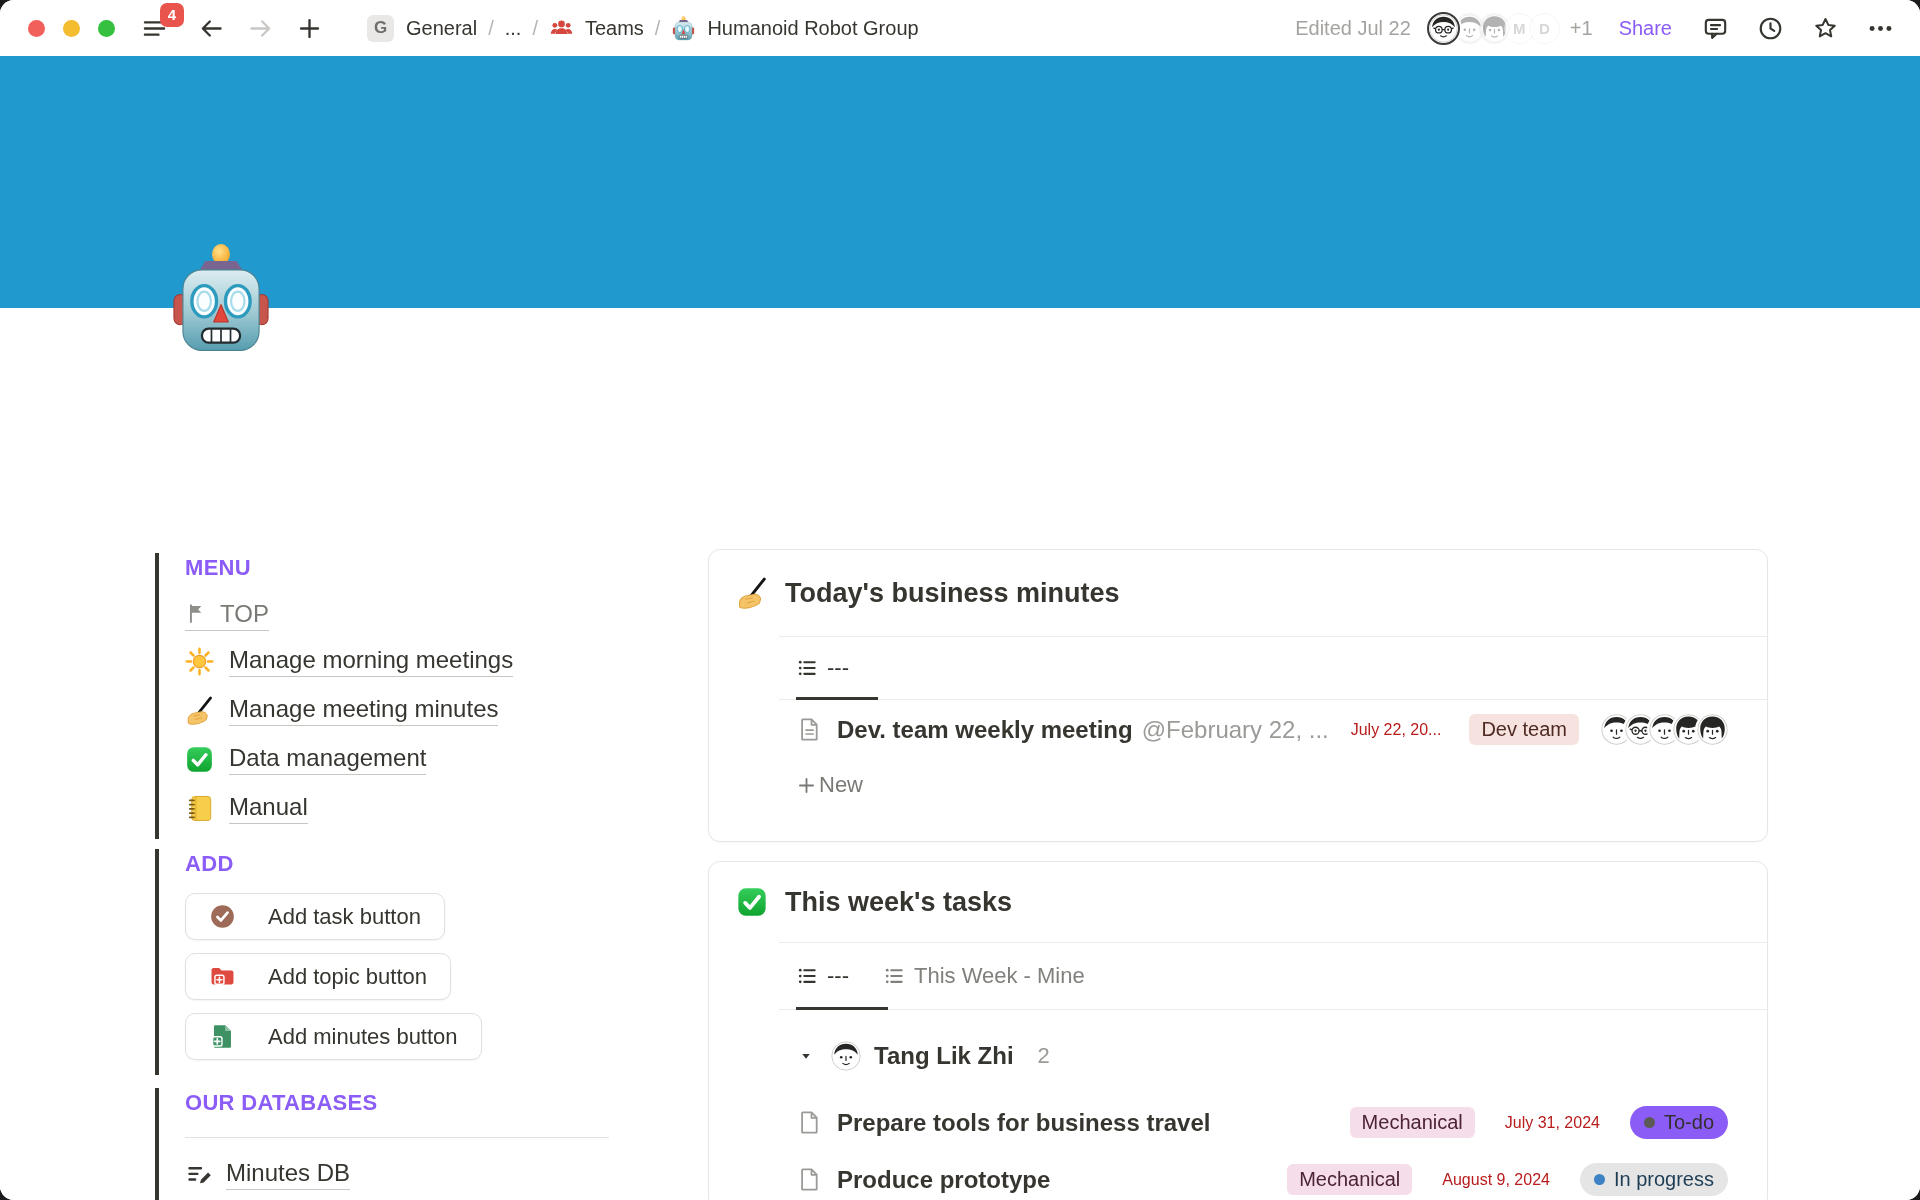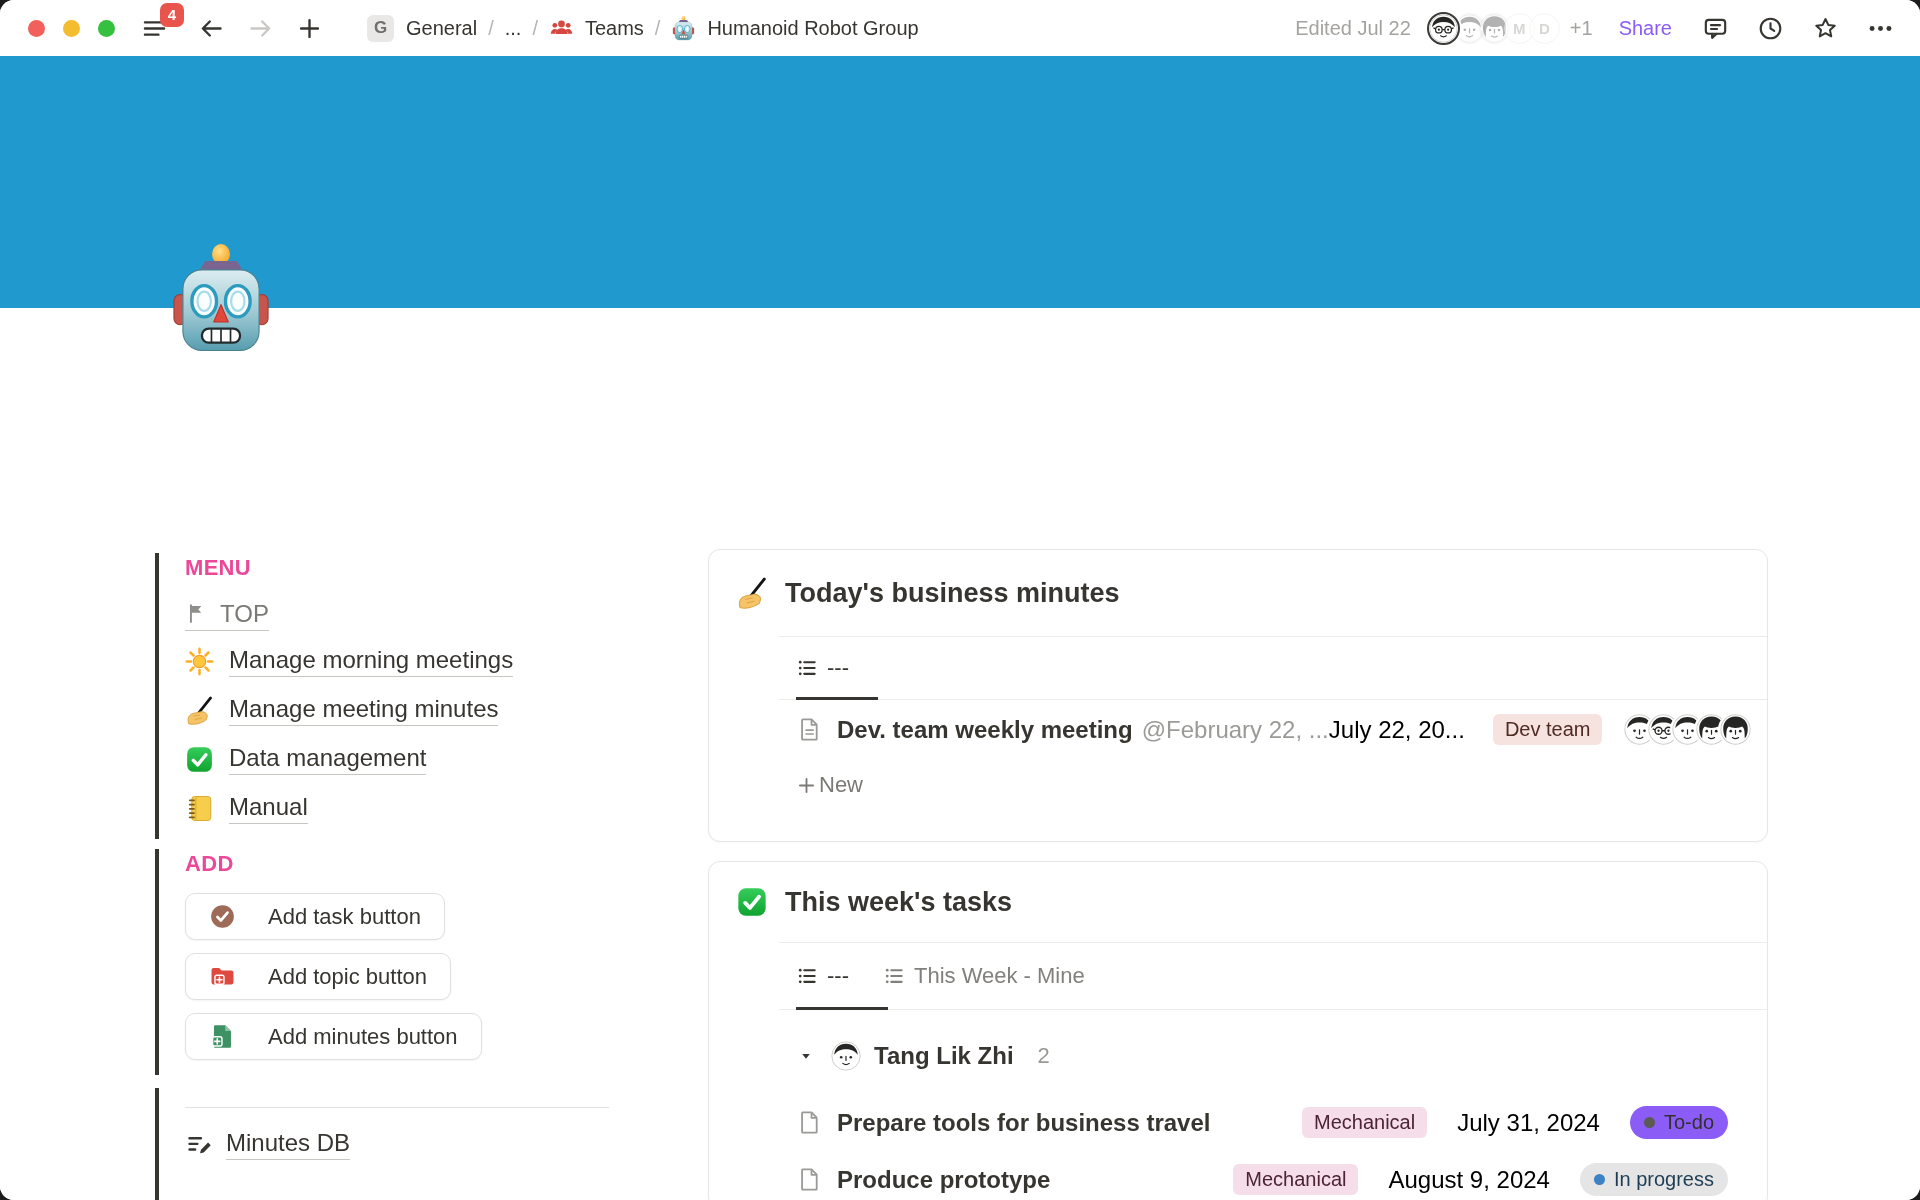--- a/index.html
+++ b/index.html
@@ -41,21 +41,21 @@
 
   
   #cover{position:absolute;left:0;top:56px;width:1920px;height:252px;}
   #page-icon{position:absolute;left:165px;top:238px;width:112px;height:122px;z-index:4;cursor:pointer;}
   #page-title{position:absolute;left:152px;top:430px;font-size:61px;font-weight:700;color:#37352f;letter-spacing:-1.5px;}
 
   
   #content{position:absolute;left:0;top:308px;width:1920px;height:892px;background:#fff;}
 
   .section{position:absolute;left:155px;border-left:4px solid #37352f;padding-left:26px;}
-  .sec-head{font-size:22px;font-weight:700;color:#ec4899;letter-spacing:.3px;line-height:30px;}
+  .sec-head{font-size:22px;font-weight:700;color:#8b5cf6;letter-spacing:.3px;line-height:30px;}
   .menu-row{display:flex;align-items:center;height:49px;}
   .menu-emoji{width:29px;height:29px;margin-right:15px;flex:0 0 auto;}
   .mlink{font-size:24px;font-weight:500;color:#37352f;border-bottom:1.5px solid #c8c6c1;padding-bottom:2px;cursor:pointer;}
   .mlink.gray{color:#7b7975;display:flex;align-items:center;gap:12px;font-weight:400;}
   .flagbox{width:23px;height:23px;}
 
   .addbtn{display:flex;align-items:center;gap:32px;height:47px;padding:0 23px;background:#fff;border:1px solid #e1e0dd;
     border-radius:10px;box-shadow:0 1px 2px rgba(0,0,0,.05);font-size:22px;font-weight:500;color:#37352f;
     margin-bottom:13px;width:max-content;cursor:pointer;}
   .addbtn .bico{width:27px;height:27px;flex:0 0 auto;}
@@ -81,21 +81,21 @@
   .vtab.active{color:#37352f;}
   .vtab.idle{color:#82807c;font-weight:400;}
   .tabline{position:relative;margin-left:70px;height:1px;background:#ecebe9;}
   .activebar{position:absolute;left:17px;top:-2px;height:3px;background:#37352f;}
 
   .lrow{display:flex;align-items:center;padding:0 39px 0 87px;}
   .row-ico{width:27px;height:27px;margin-right:14px;flex:0 0 auto;}
   .rtitle{font-size:24px;font-weight:600;color:#37352f;cursor:pointer;white-space:nowrap;}
   .rsuffix{font-size:24px;color:#9b9a97;font-weight:400;margin-left:9px;white-space:nowrap;}
   .row-right{margin-left:auto;display:flex;align-items:center;}
-  .rdate{font-size:24px;color:#000000;white-space:nowrap;}
+  .rdate{font-size:16px;color:#b91c1c;white-space:nowrap;}
   .tag{font-size:20px;border-radius:6px;padding:4px 12px;white-space:nowrap;cursor:pointer;}
   .tag.red{background:#f6e3df;color:#4e2a22;}
   .tag.pink{background:#f5dee9;color:#4c2337;}
   .pill{display:flex;align-items:center;gap:9px;border-radius:999px;padding:5px 14px;font-size:20px;white-space:nowrap;cursor:pointer;}
   .pill .pdot{width:11px;height:11px;border-radius:50%;}
   .pill.todo{background:#8b5cf6;color:#32302c;}
   .pill.todo .pdot{background:#5c5a56;}
   .pill.inprog{background:#e5e5e5;color:#1d3d55;}
   .pill.inprog .pdot{background:#3c82c4;}
   .mavs{display:flex;align-items:center;margin-left:22px;}
@@ -429,20 +429,21 @@
       </button>
       <button class="addbtn">
         <svg class="bico">
             <use href="#i-doc-plus"></use>
           </svg>
         <span>Add minutes button</span>
       </button>
     </div>
 
     <div class="section" style="top:780px;height:112px">
+      <div class="sec-head">OUR DATABASES</div>
       <div class="db-divider"></div>
       <div class="db-row">
         <svg class="db-ico">
             <use href="#i-compose"></use>
           </svg>
         <span class="mlink">Minutes DB</span>
       </div>
     </div>
 
     <div class="card" id="card-minutes">

